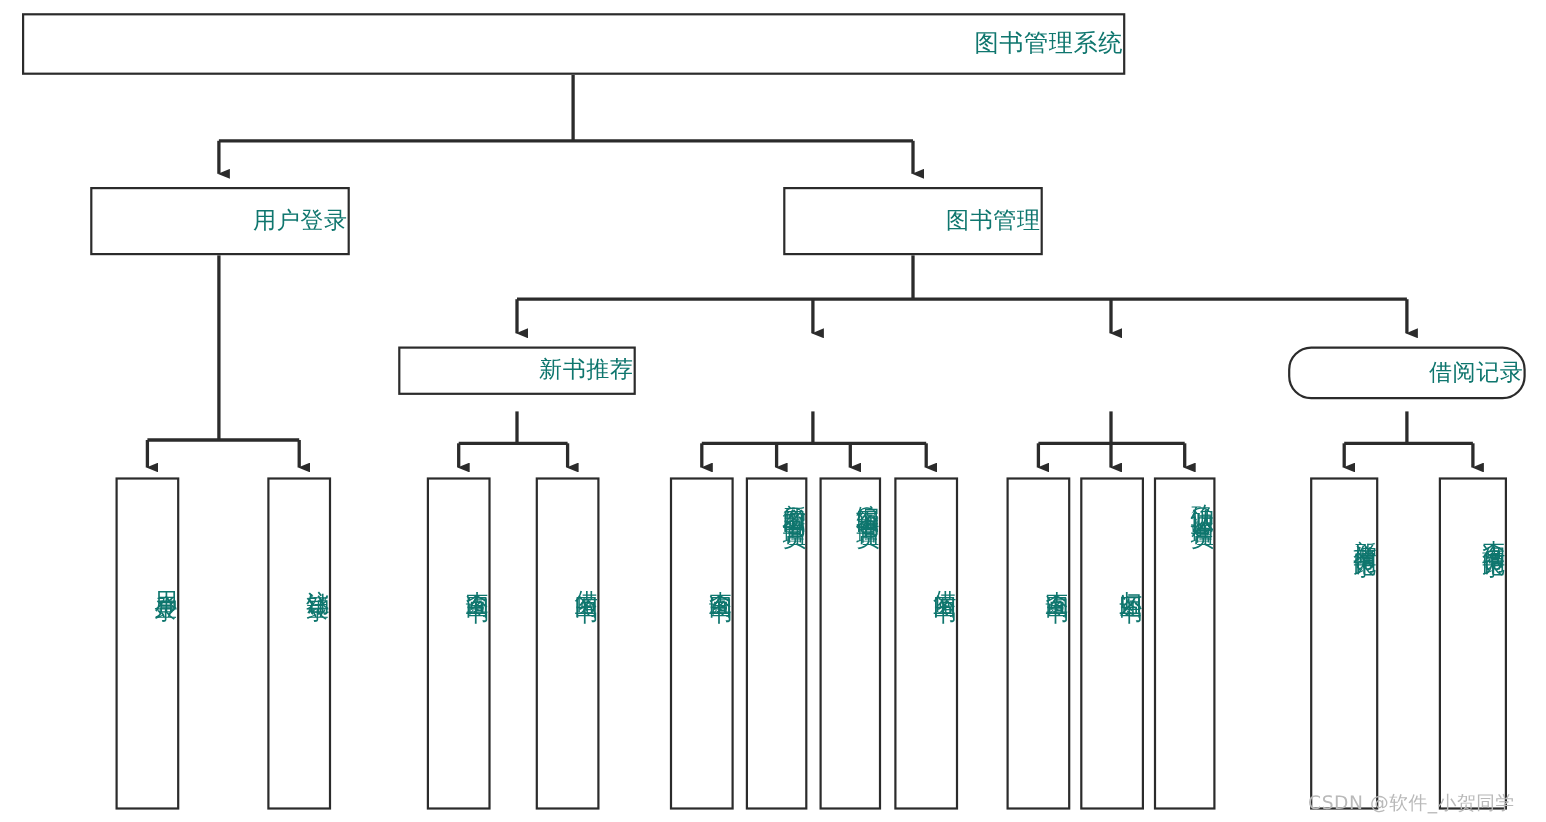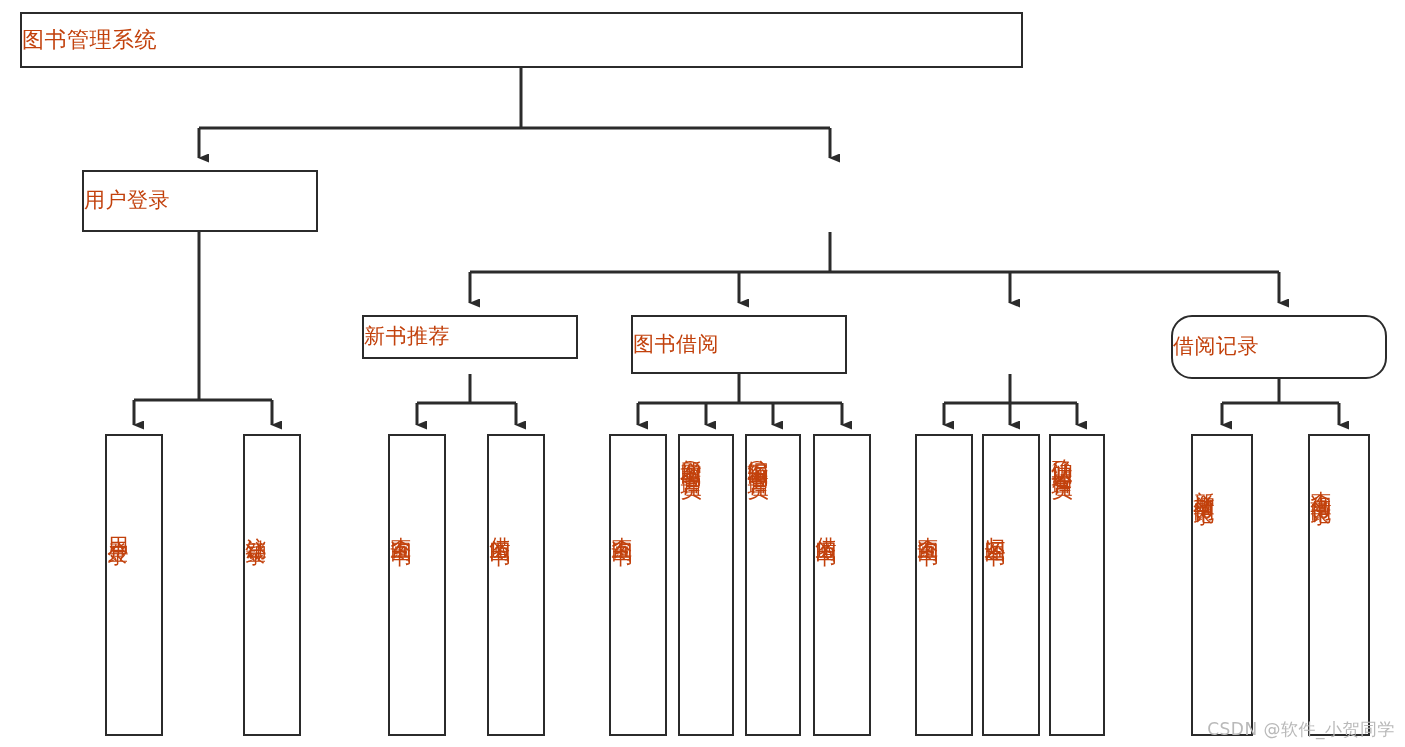--- a/index.html
+++ b/index.html
@@ -24,22 +24,22 @@
     width: 1405px;
     height: 747px;
   }
   .node {
     position: absolute;
     box-sizing: border-box;
     background: #ffffff;
     border: 2px solid #2b2b2b;
     display: flex;
     align-items: center;
-    justify-content: flex-start;
-    color: #c2410c;
+    justify-content: flex-end;
+    color: #0f766e;
     z-index: 2;
   }
   .node .label {
     display: block;
     text-align: center;
     line-height: 1.12;
     white-space: pre;
   }
   
   .node.horiz .label {
@@ -60,21 +60,21 @@
     font-size: 21px;
     line-height: 1.0;
     letter-spacing: 3px;
     -webkit-text-orientation: upright;
   }
   .node.vert.tall {
     align-items: flex-start;
   }
   .watermark {
     position: absolute;
-    right: 10px;
+    right: 28px;
     bottom: 6px;
     font-size: 17px;
     color: #b9b9b9;
     z-index: 5;
     white-space: nowrap;
     letter-spacing: 0.5px;
   }
 </style>
 </head>
 <body>
@@ -134,28 +134,28 @@
     </g>
   </svg>
 
   <div class="node horiz root" style="left:20px; top:12px; width:1003px; height:56px;">
     <span class="label">图书管理系统</span>
   </div>
 
   <div class="node horiz" style="left:82px; top:170px; width:236px; height:62px;">
     <span class="label">用户登录</span>
   </div>
+  <div class="node horiz" style="left:712px; top:170px; width:236px; height:62px;">
+    <span class="label">图书管理</span>
+  </div>
 
   <div class="node horiz" style="left:362px; top:315px; width:216px; height:44px;">
     <span class="label">新书推荐</span>
   </div>
-  <div class="node horiz" style="left:631px; top:315px; width:216px; height:59px;">
-    <span class="label">图书借阅</span>
-  </div>
-  <div class="node horiz" style="left:1171px; top:315px; width:216px; height:64px;border-radius:21px;">
+  <div class="node horiz" style="left:1171px; top:315px; width:216px; height:48px;border-radius:21px;">
     <span class="label">借阅记录</span>
   </div>
 
   <div class="node vert" style="left:105px; top:434px; width:58px; height:302px; padding-top:84px;">
     <span class="label">用户登录</span>
   </div>
   <div class="node vert" style="left:243px; top:434px; width:58px; height:302px; padding-top:84px;">
     <span class="label">注销登录</span>
   </div>
 

